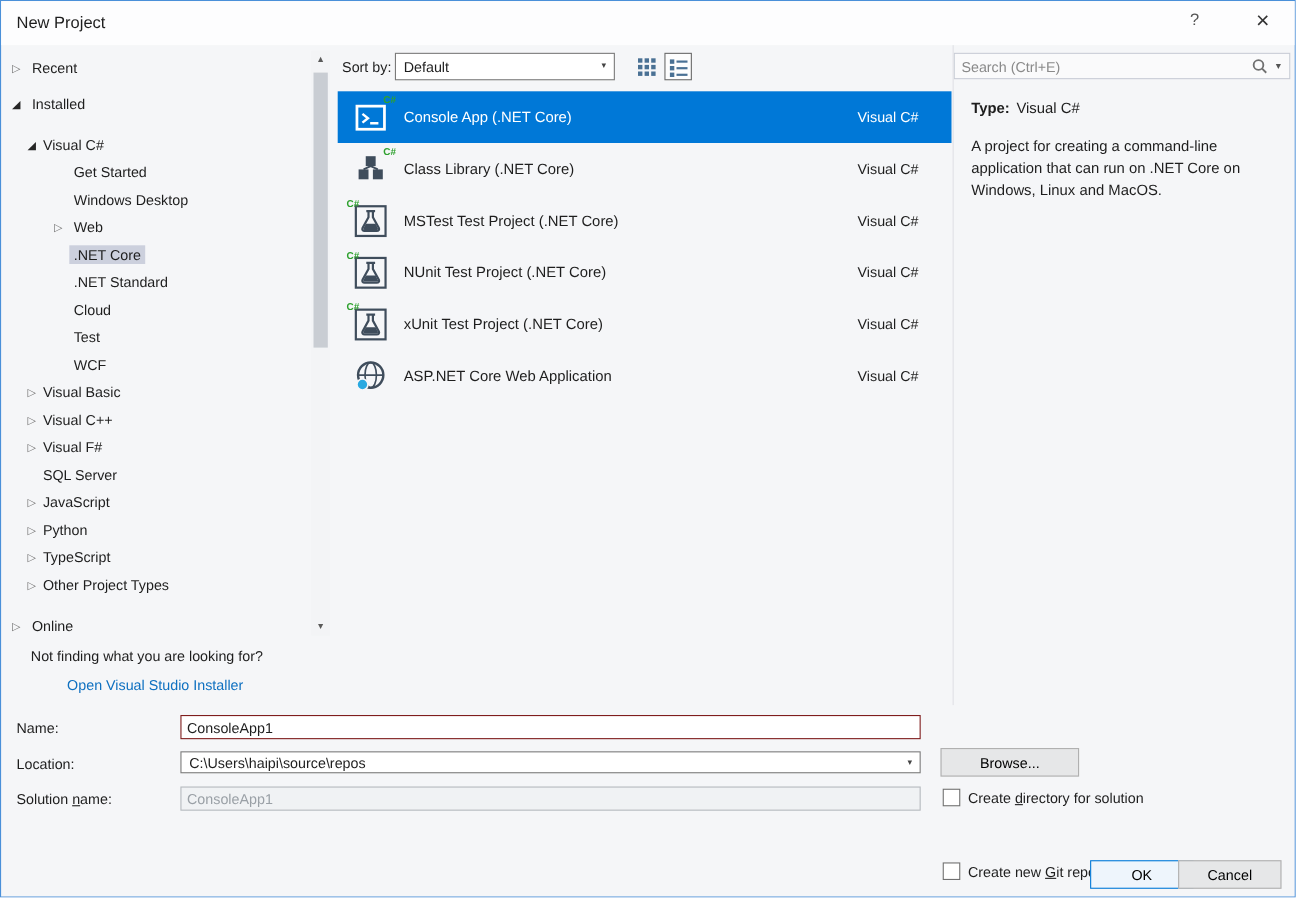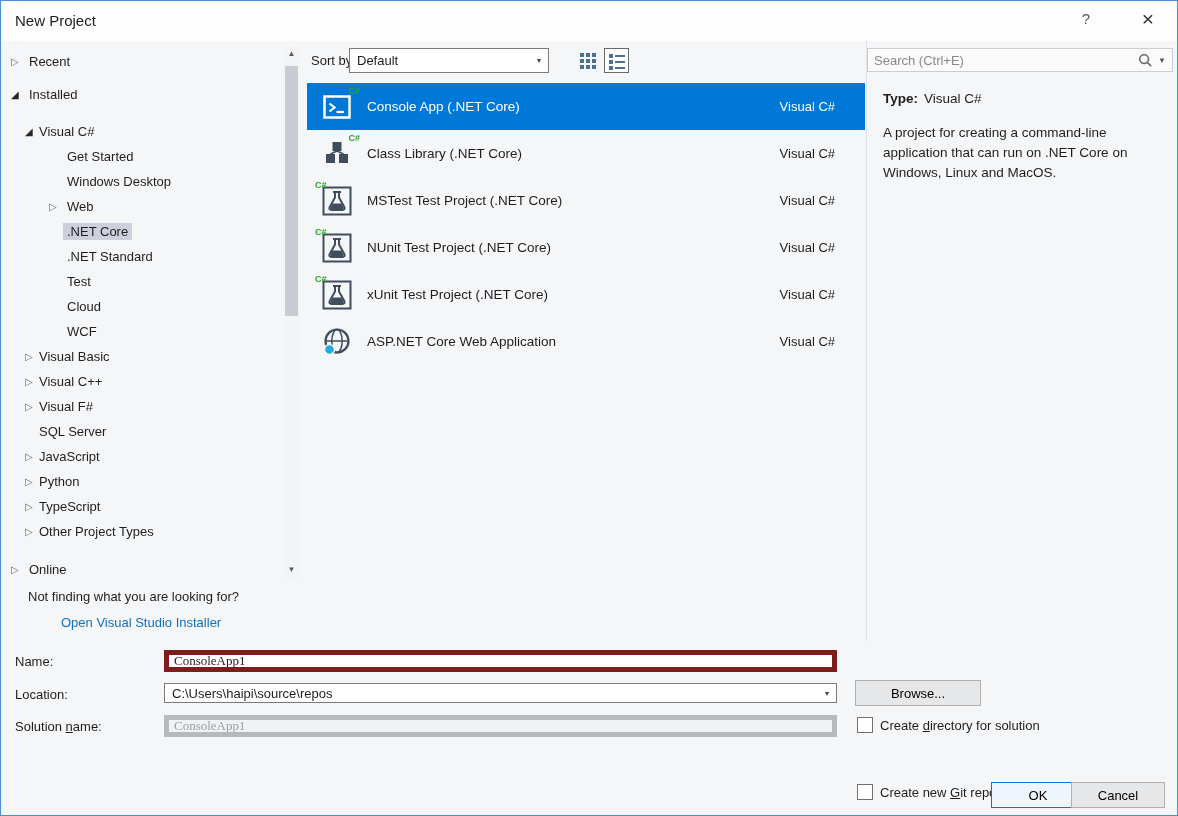--- a/index.html
+++ b/index.html
@@ -35,21 +35,21 @@
   .sb-arrow { position:absolute; left:0; width:17px; height:16px; font-size:8px; color:#5a5a5a; text-align:center; line-height:16px; }
   .sb-up { top:0; } .sb-down { bottom:0; }
   .sb-thumb { position:absolute; left:2px; right:2px; top:20px; height:250px; background:#c9cdd3; }
 
   
   .sort-label { position:absolute; left:310px; top:52px; font-size:13px; }
   .combo { background:#fff; border:1px solid #7a7a7a; display:flex; align-items:center;
            padding-left:7px; font-size:13px; position:absolute; cursor:default; }
   .combo .combo-arrow { position:absolute; right:0; top:0; bottom:0; width:18px;
            display:flex; align-items:center; justify-content:center; font-size:7px; color:#444; }
-  .sort-combo { left:348px; top:47px; width:200px; height:25px; }
+  .sort-combo { left:358px; top:47px; width:200px; height:25px; }
   .view-btn { position:absolute; top:47px; width:25px; height:25px; background:transparent; border:1px solid transparent;
            display:flex; align-items:center; justify-content:center; padding:0; cursor:default; }
   .view-btn.grid { left:574px; }
   .view-btn.list { left:603px; border:1px solid #6a6a6a; background:#fdfdfd; }
 
   
   .search-box { position:absolute; left:866px; top:47px; width:306px; height:24px; background:#fafafb;
            border:1px solid #c9cdd6; display:flex; align-items:center; padding:0 6px 0 6px; }
   .search-box input { flex:1; border:none; background:transparent; font-size:13px; outline:none;
            font-family:"Liberation Sans",sans-serif; color:#1e1e1e; }
@@ -74,22 +74,22 @@
 
   
   .info-panel { position:absolute; left:866px; top:40px; width:312px; height:600px; padding:50px 18px 0 16px; }
   .type-line { font-size:13.5px; }
   .type-label { font-weight:bold; margin-right:6px; }
   .info-desc { margin-top:17px; font-size:13.5px; line-height:20px; }
 
   
   .bottom { position:absolute; left:0; top:640px; width:1178px; height:176px; }
   .flabel { position:absolute; font-size:13px; }
-  .txt { position:absolute; height:22px; border:5px solid #7f1d1d; background:#fff; font-size:13px;
-         padding:0 5px; font-family:Liberation Serif, serif; color:#1e1e1e; outline:none; }
+  .txt { position:absolute; height:22px; border:1px solid #7f1d1d; background:#fff; font-size:13px;
+         padding:0 5px; font-family:Liberation Sans, sans-serif; color:#1e1e1e; outline:none; }
   .txt.muted { background:#f0f2f4; border-color:#b6babf; color:#9aa0a6; }
   .loc-combo { left:163px; top:42px; width:673px; height:20px; }
   .btn { position:absolute; height:26px; font-size:13px; font-family:"Liberation Sans",sans-serif;
          background:#e6e7e8; border:1px solid #b0b0b0; cursor:default; }
   .btn.primary { border-color:#0078d7; background:#eef5fc;margin-left:24px; }
   .cb { position:absolute; display:flex; align-items:center; gap:7px; font-size:13px; cursor:default; }
   .cb .box { width:16px; height:16px; background:#fff; border:1px solid #707070; flex:none; }
   .key { text-decoration:underline; }
 </style>
 </head>
@@ -131,25 +131,25 @@
     <div class="trow t3">
       <span class="arr"></span>
       <span class="hl">.NET Core</span>
     </div>
     <div class="trow t3">
       <span class="arr"></span>
       <span>.NET Standard</span>
     </div>
     <div class="trow t3">
       <span class="arr"></span>
+      <span>Cloud</span>
+    </div>
+    <div class="trow t3">
+      <span class="arr"></span>
       <span>Test</span>
-    </div>
-    <div class="trow t3">
-      <span class="arr"></span>
-      <span>Cloud</span>
     </div>
     <div class="trow t3">
       <span class="arr"></span>
       <span>WCF</span>
     </div>
     <div class="trow t2">
       <span class="arr col">▷</span>
       <span>Visual Basic</span>
     </div>
     <div class="trow t2">

